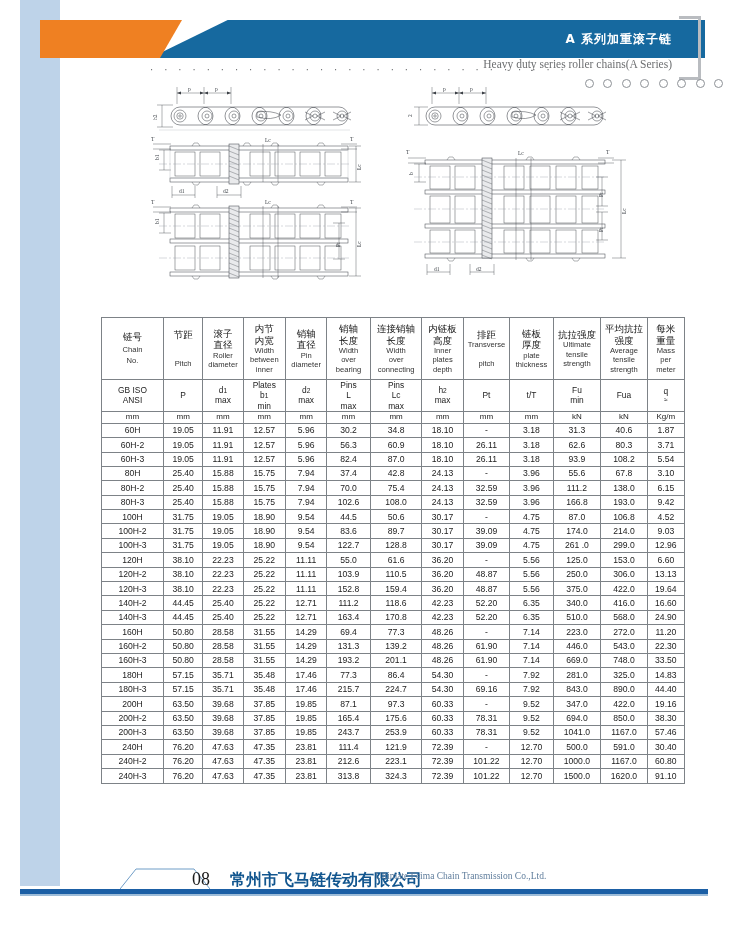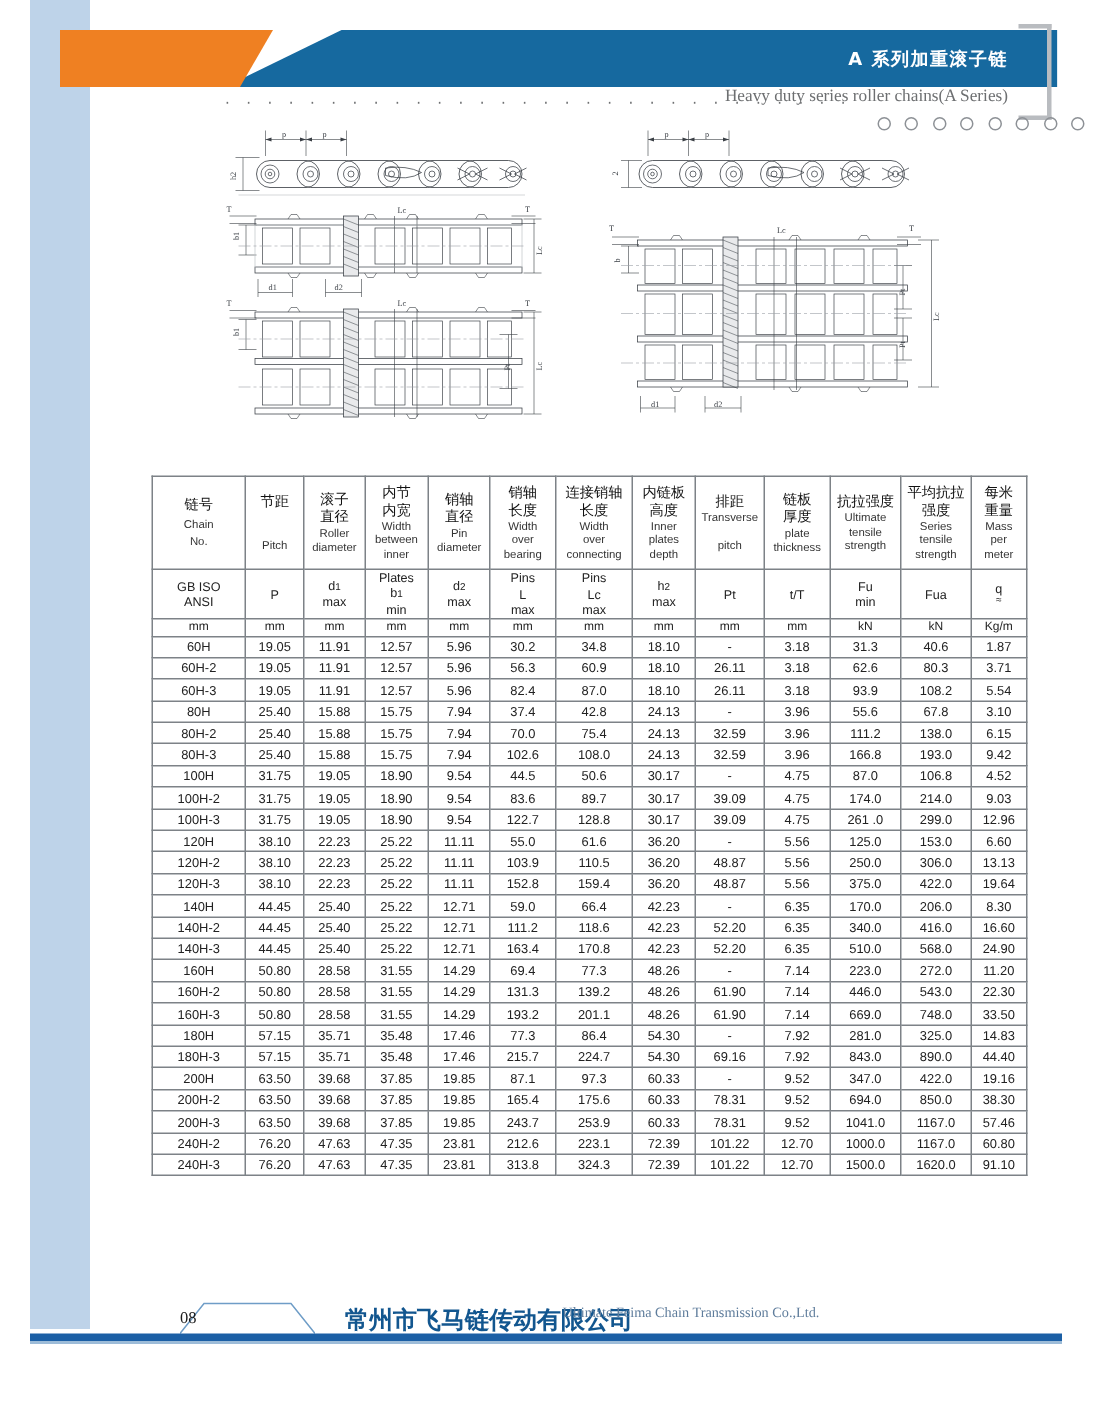--- a/index.html
+++ b/index.html
@@ -135,23 +135,23 @@
   col.c11{ width:45px; }
   col.c12{ width:36px; }
 
   
   .footer{ position:absolute; left:0; top:868px; width:745px; height:32px; }
   .page-tab{
     position:absolute; left:120px; top:0; width:90px; height:22px;
   }
   .page-num{
     position:absolute; left:120px; top:1px; width:90px; height:20px;
-    text-align:left; line-height:20px;
+    text-align:right; line-height:20px;
     font-family:"Liberation Serif", serif;
-    font-size:11px; color:#1a1a1a;
+    font-size:18px; color:#1a1a1a;
   }
   .foot-rule{
     position:absolute; left:20px; top:21px; width:688px; height:5px;
     background:#1b5fa5;
   }
   .foot-rule2{
     position:absolute; left:20px; top:26px; width:688px; height:2px;
     background:#9dbcd8;
   }
   .foot-cn{
@@ -688,21 +688,21 @@
       </th>
       <th class="hdr-main">
         <span class="cn">抗拉强度</span>
         <span class="en">Ultimate</span>
         <span class="en">tensile</span>
         <span class="en">strength</span>
       </th>
       <th class="hdr-main">
         <span class="cn">平均抗拉</span>
         <span class="cn">强度</span>
-        <span class="en">Series</span>
+        <span class="en">Average</span>
         <span class="en">tensile</span>
         <span class="en">strength</span>
       </th>
       <th class="hdr-main">
         <span class="cn">每米</span>
         <span class="cn">重量</span>
         <span class="en">Mass</span>
         <span class="en">per</span>
         <span class="en">meter</span>
       </th>
@@ -943,35 +943,20 @@
         <td>152.8</td>
         <td>159.4</td>
         <td>36.20</td>
         <td>48.87</td>
         <td>5.56</td>
         <td>375.0</td>
         <td>422.0</td>
         <td>19.64</td>
       </tr>
       <tr>
-        <td class="name">140H</td>
-        <td>44.45</td>
-        <td>25.40</td>
-        <td>25.22</td>
-        <td>12.71</td>
-        <td>59.0</td>
-        <td>66.4</td>
-        <td>42.23</td>
-        <td>-</td>
-        <td>6.35</td>
-        <td>170.0</td>
-        <td>206.0</td>
-        <td>8.30</td>
-      </tr>
-      <tr>
         <td class="name">140H-2</td>
         <td>44.45</td>
         <td>25.40</td>
         <td>25.22</td>
         <td>12.71</td>
         <td>111.2</td>
         <td>118.6</td>
         <td>42.23</td>
         <td>52.20</td>
         <td>6.35</td>
@@ -1108,20 +1093,35 @@
         <td>243.7</td>
         <td>253.9</td>
         <td>60.33</td>
         <td>78.31</td>
         <td>9.52</td>
         <td>1041.0</td>
         <td>1167.0</td>
         <td>57.46</td>
       </tr>
       <tr>
+        <td class="name">240H</td>
+        <td>76.20</td>
+        <td>47.63</td>
+        <td>47.35</td>
+        <td>23.81</td>
+        <td>111.4</td>
+        <td>121.9</td>
+        <td>72.39</td>
+        <td>-</td>
+        <td>12.70</td>
+        <td>500.0</td>
+        <td>591.0</td>
+        <td>30.40</td>
+      </tr>
+      <tr>
         <td class="name">240H-2</td>
         <td>76.20</td>
         <td>47.63</td>
         <td>47.35</td>
         <td>23.81</td>
         <td>212.6</td>
         <td>223.1</td>
         <td>72.39</td>
         <td>101.22</td>
         <td>12.70</td>

